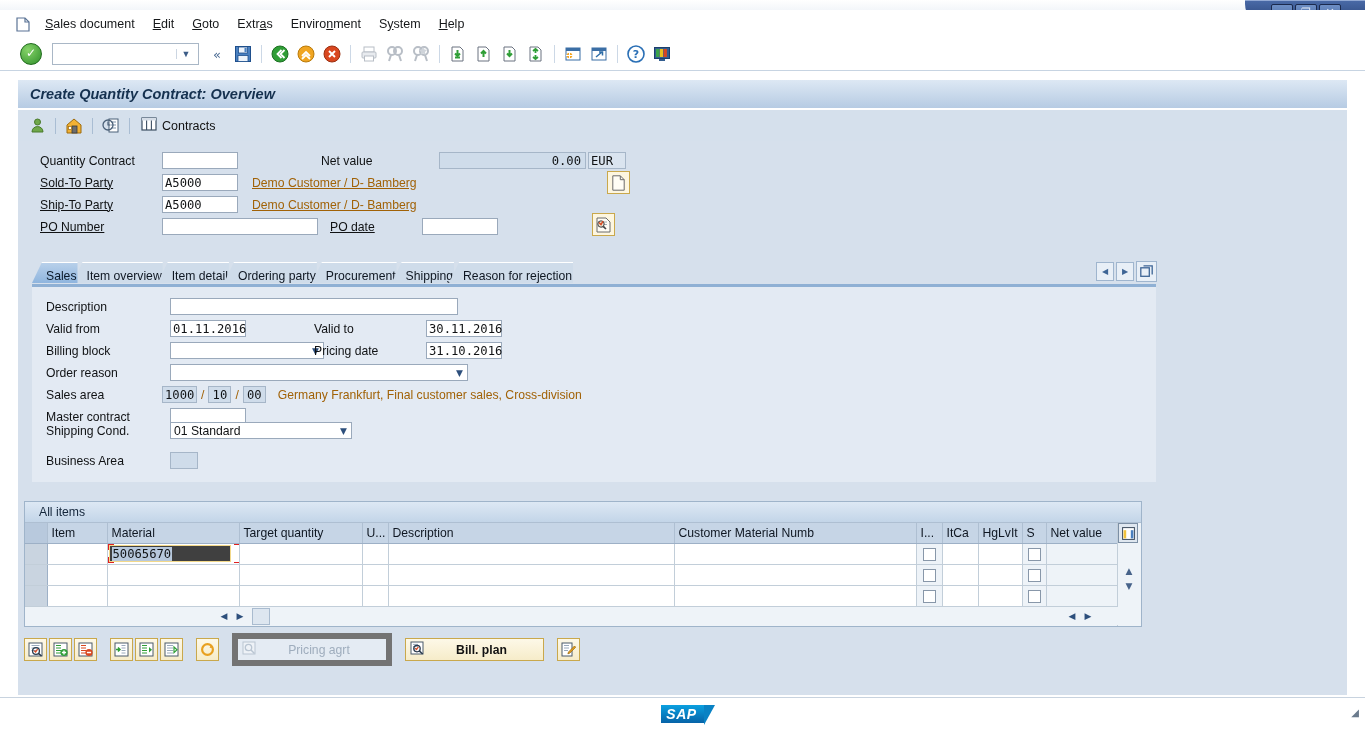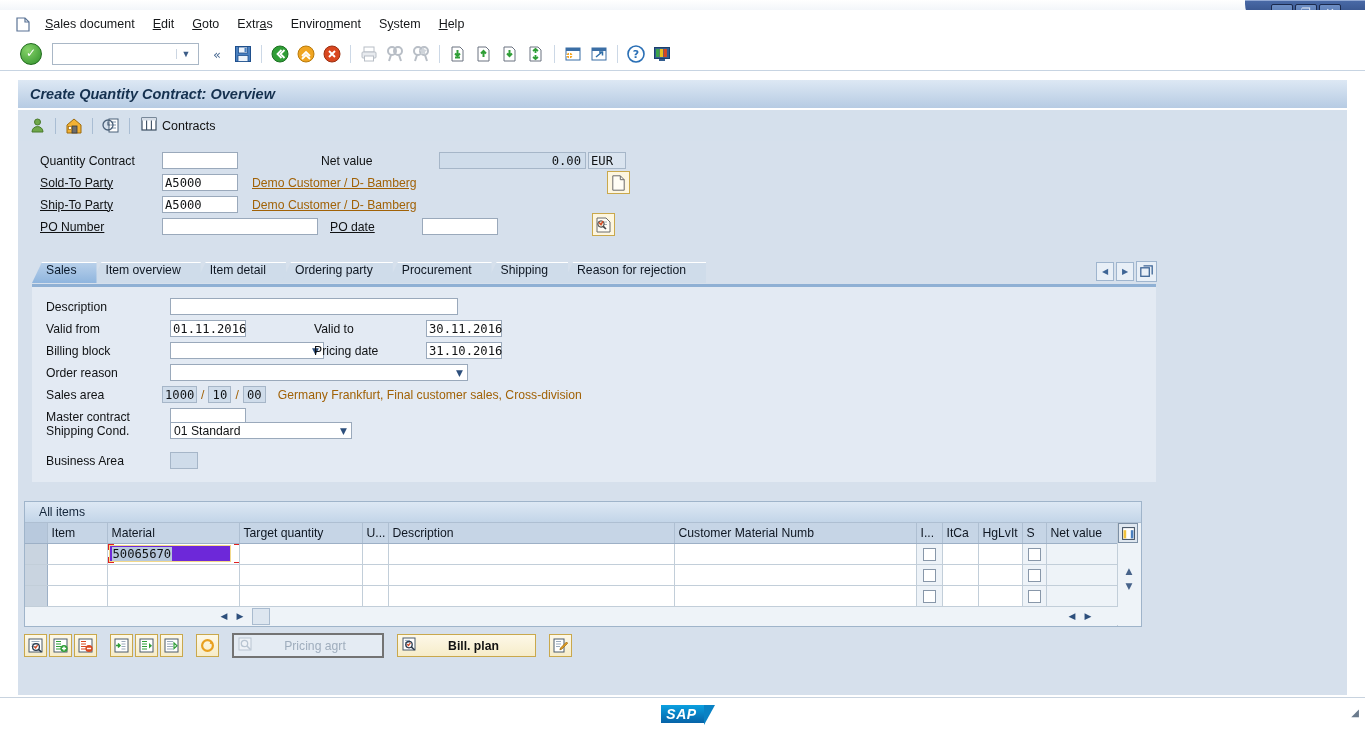--- a/index.html
+++ b/index.html
@@ -150,22 +150,22 @@
   .hdr-icon-btn {
     border: 1px solid #c9a84c; background: #fdf6e0;
     width: 21px; height: 21px;
     display: flex; align-items: center; justify-content: center;
   }
 
   
   .tabstrip { position: absolute; left: 14px; top: 121px; width: 1124px; height: 22px; }
   .tab {
     position: relative; float: left; height: 21px; box-sizing: border-box;
-    padding: 0 20px 0 14px;
-    display: flex; align-items: flex-start;
+    padding: 0 1px 0 14px;
+    display: flex; align-items: flex-end;
     font-size: 12.2px; color: #0f1722;
     background: #cfdcea;
     border-top: 1px solid #ffffff;
     margin-right: -5px;
     clip-path: polygon(10px 0, 100% 0, 100% 100%, 0 100%);
   }
   .tab.active {
     background: linear-gradient(to bottom, #b8d0ea 0%, #8fb5de 100%);
     color: #0b1a2b; font-weight: normal;
     z-index: 5;
@@ -229,21 +229,21 @@
   table.grid td.rowsel { background: #c9d4e0; border-right: 1px solid #9db0c6; padding: 0; }
   table.grid td.netv { background: #eef3f8; }
   table.grid td.chk { text-align: center; background: #eef3f8; }
   .cellchk {
     display: inline-block; width: 11px; height: 11px;
     border: 1px solid #8897a9; background: #ffffff; vertical-align: middle;
   }
   .matcell { position: relative; padding: 0 !important; background: #ffffff; }
   .matfield {
     position: absolute; left: 1px; top: 1px; width: 122px; height: 17px;
-    background: #6d28d9; border: 1px solid #f3d98a;
+    background: #404040; border: 1px solid #f3d98a;
     font-family: "DejaVu Sans Mono", monospace; font-size: 12.2px;
     line-height: 17px; box-sizing: border-box;
   }
   .matfield .selected {
     background: #b7c8dc; color: #101214; padding: 0 1px; margin-left: 2px;
   }
   .focusbrackets { position: absolute; left: 0; top: 0; width: 132px; height: 19px; }
   .fb { position: absolute; width: 5px; height: 5px; border: 1.5px solid #e02020; }
   .fb.tl { left: 0; top: 0; border-right: 0; border-bottom: 0; }
   .fb.tr { right: 0; top: 0; border-left: 0; border-bottom: 0; }
@@ -282,21 +282,21 @@
     background: linear-gradient(to bottom, #fdf8e8, #f6ecc9);
     display: flex; align-items: center; justify-content: center;
   }
   .wbtn {
     height: 21px; border: 1px solid #c9a84c;
     background: linear-gradient(to bottom, #fdf8e8, #f6ecc9);
     display: flex; align-items: center; padding: 0 4px;
     font-size: 12.2px; color: #121212;
   }
   .wbtn.disabled {
-    border: 2px solid #737373;
+    border: 6px solid #737373;
     background: #e4ebf3; color: #9fadbd;
   }
   .wbtn .wl { flex: 1; text-align: center; padding: 0 12px; font-weight: bold; }
   .wbtn.disabled .wl { font-weight: normal; }
   .gap8 { width: 9px; }
 
   
   .statusbar {
     position: absolute; left: 0; top: 697px; width: 1365px; height: 32px;
     background: #ffffff; border-top: 1px solid #c8d3df;

